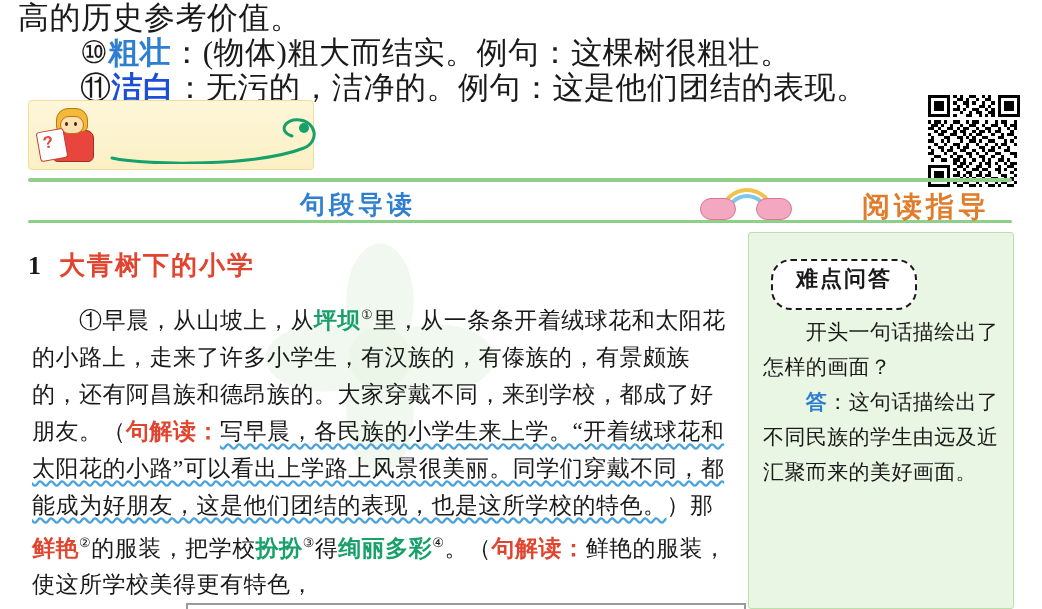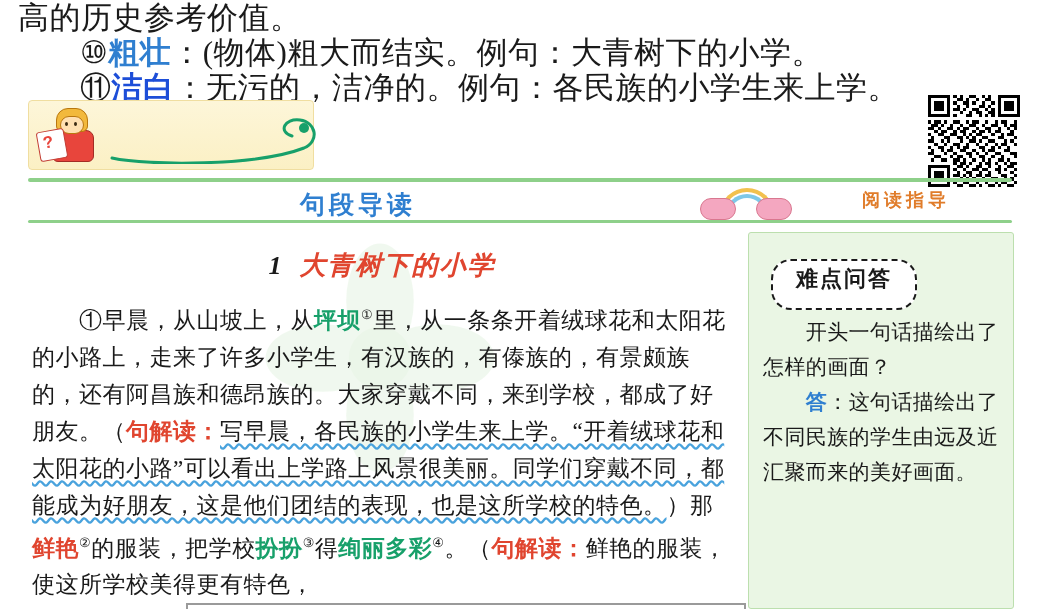--- a/index.html
+++ b/index.html
@@ -189,21 +189,21 @@
     font-size: 25px;
     color: #2f7fd0;
     font-weight: bold;
     letter-spacing: 4px;
     font-family: Liberation Mono, monospace;
   }
   .guide-right {
     position: absolute;
     left: 862px;
     top: 188px;
-    font-size: 18px;
+    font-size: 28px;
     color: #e07c2a;
     font-weight: bold;
     letter-spacing: 4px;
     font-family: "Liberation Serif", serif;
   }
   .rainbow {
     position: absolute;
     left: 700px;
     top: 186px;
     width: 92px;
@@ -251,26 +251,24 @@
     left: 28px;
     top: 232px;
     width: 708px;
     height: 377px;
   }
   .article-title {
     position: absolute;
     left: 0;
     top: 16px;
     width: 708px;
-    text-align: center;
     font-size: 26px;
     font-weight: bold;
     color: #e0452f;
     letter-spacing: 2px;
-    font-style: italic;
   }
   .article-title .num {
     color: #1a1a1a;
     font-weight: bold;
     margin-right: 16px;
   }
   .body-text {
     position: absolute;
     left: 0;
     top: 60px;
@@ -364,24 +362,24 @@
 </head>
 <body>
 
 <div class="page">
 
   <div class="top-lines">
     <div class="line">
       <span>高的历史参考价值。</span>
     </div>
     <div class="line tl-indent">
-      <span>⑩</span><span class="term">粗壮</span><span>：(物体)粗大而结实。例句：大青树下的小学。</span>
+      <span>⑩</span><span class="term">粗壮</span><span>：(物体)粗大而结实。例句：这棵树很粗壮。</span>
     </div>
     <div class="line tl-indent">
-      <span>⑪</span><span class="term-green">洁白</span><span>：无污的，洁净的。例句：各民族的小学生来上学。</span>
+      <span>⑪</span><span class="term-green">洁白</span><span>：无污的，洁净的。例句：这是他们团结的表现。</span>
     </div>
   </div>
 
   <div class="section-banner">
     <div class="banner-bg"></div>
     <div class="mascot">
       <div class="body"></div>
       <div class="head"></div>
       <div class="face"></div>
       <div class="eye l"></div>

